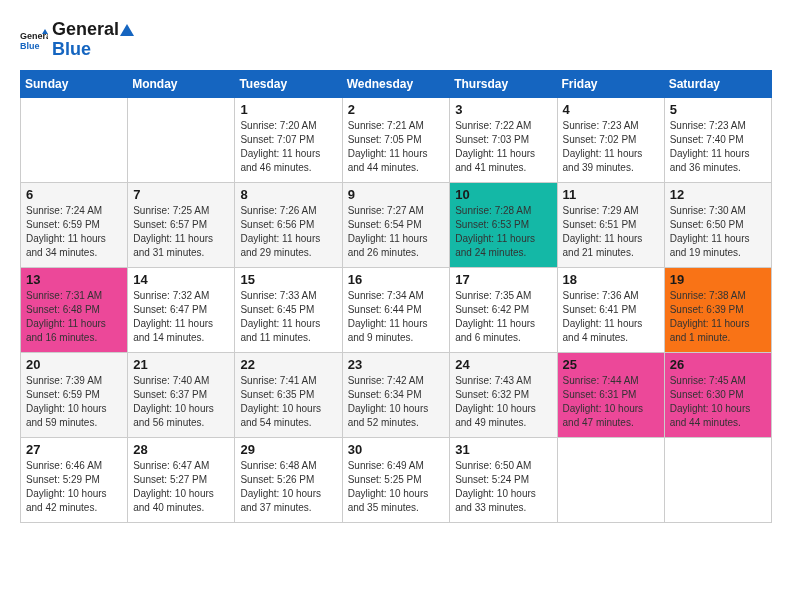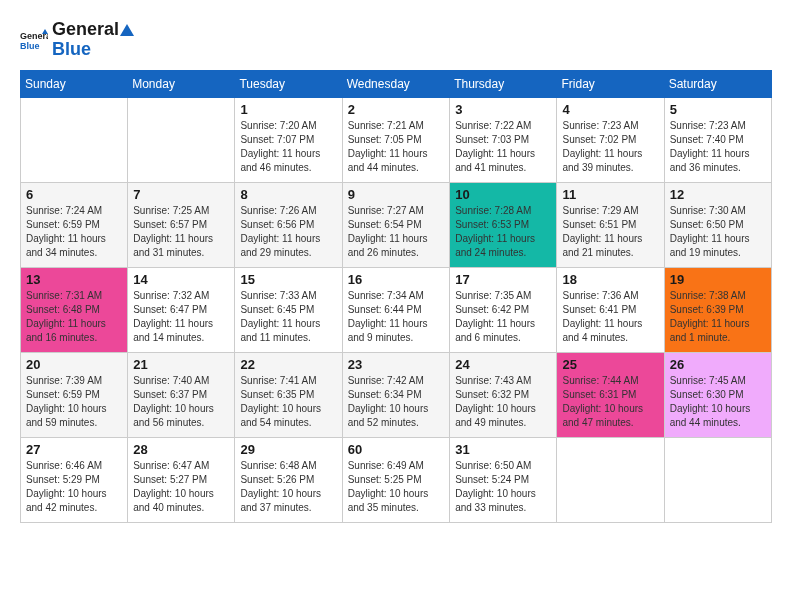--- a/index.html
+++ b/index.html
@@ -47,21 +47,21 @@
     table {
       width: 100%;
       border-collapse: collapse;
       font-size: 11px;
     }
     thead th {
       background-color: #1565c0;
       color: #fff;
       padding: 6px 4px;
       font-size: 12px;
-      font-weight: normal;
+      font-weight: bold;
       text-align: left;
       border: 1px solid #1565c0;
     }
     tbody td {
       border: 1px solid #ccc;
       vertical-align: top;
       padding: 4px 5px;
       width: 108px;
       height: 85px;
     }
@@ -275,21 +275,21 @@
           <div class="day-info">Sunrise: 7:43 AM
 Sunset: 6:32 PM
 Daylight: 10 hours and 49 minutes.</div>
         </td>
         <td style="background-color: #ec4899;">
           <div class="day-number">25</div>
           <div class="day-info">Sunrise: 7:44 AM
 Sunset: 6:31 PM
 Daylight: 10 hours and 47 minutes.</div>
         </td>
-        <td style="background-color: #f0abfc;">
+        <td style="background-color: #ec4899;">
           <div class="day-number">26</div>
           <div class="day-info">Sunrise: 7:45 AM
 Sunset: 6:30 PM
 Daylight: 10 hours and 44 minutes.</div>
         </td>
       </tr>
       <tr>
         <td style="background-color: rgb(255, 255, 255);">
           <div class="day-number">27</div>
           <div class="day-info">Sunrise: 6:46 AM
@@ -302,21 +302,21 @@
 Sunset: 5:27 PM
 Daylight: 10 hours and 40 minutes.</div>
         </td>
         <td style="background-color: rgb(255, 255, 255);">
           <div class="day-number">29</div>
           <div class="day-info">Sunrise: 6:48 AM
 Sunset: 5:26 PM
 Daylight: 10 hours and 37 minutes.</div>
         </td>
         <td style="background-color: rgb(255, 255, 255);">
-          <div class="day-number">60</div>
+          <div class="day-number">30</div>
           <div class="day-info">Sunrise: 6:49 AM
 Sunset: 5:25 PM
 Daylight: 10 hours and 35 minutes.</div>
         </td>
         <td style="background-color: rgb(255, 255, 255);">
           <div class="day-number">31</div>
           <div class="day-info">Sunrise: 6:50 AM
 Sunset: 5:24 PM
 Daylight: 10 hours and 33 minutes.</div>
         </td>

